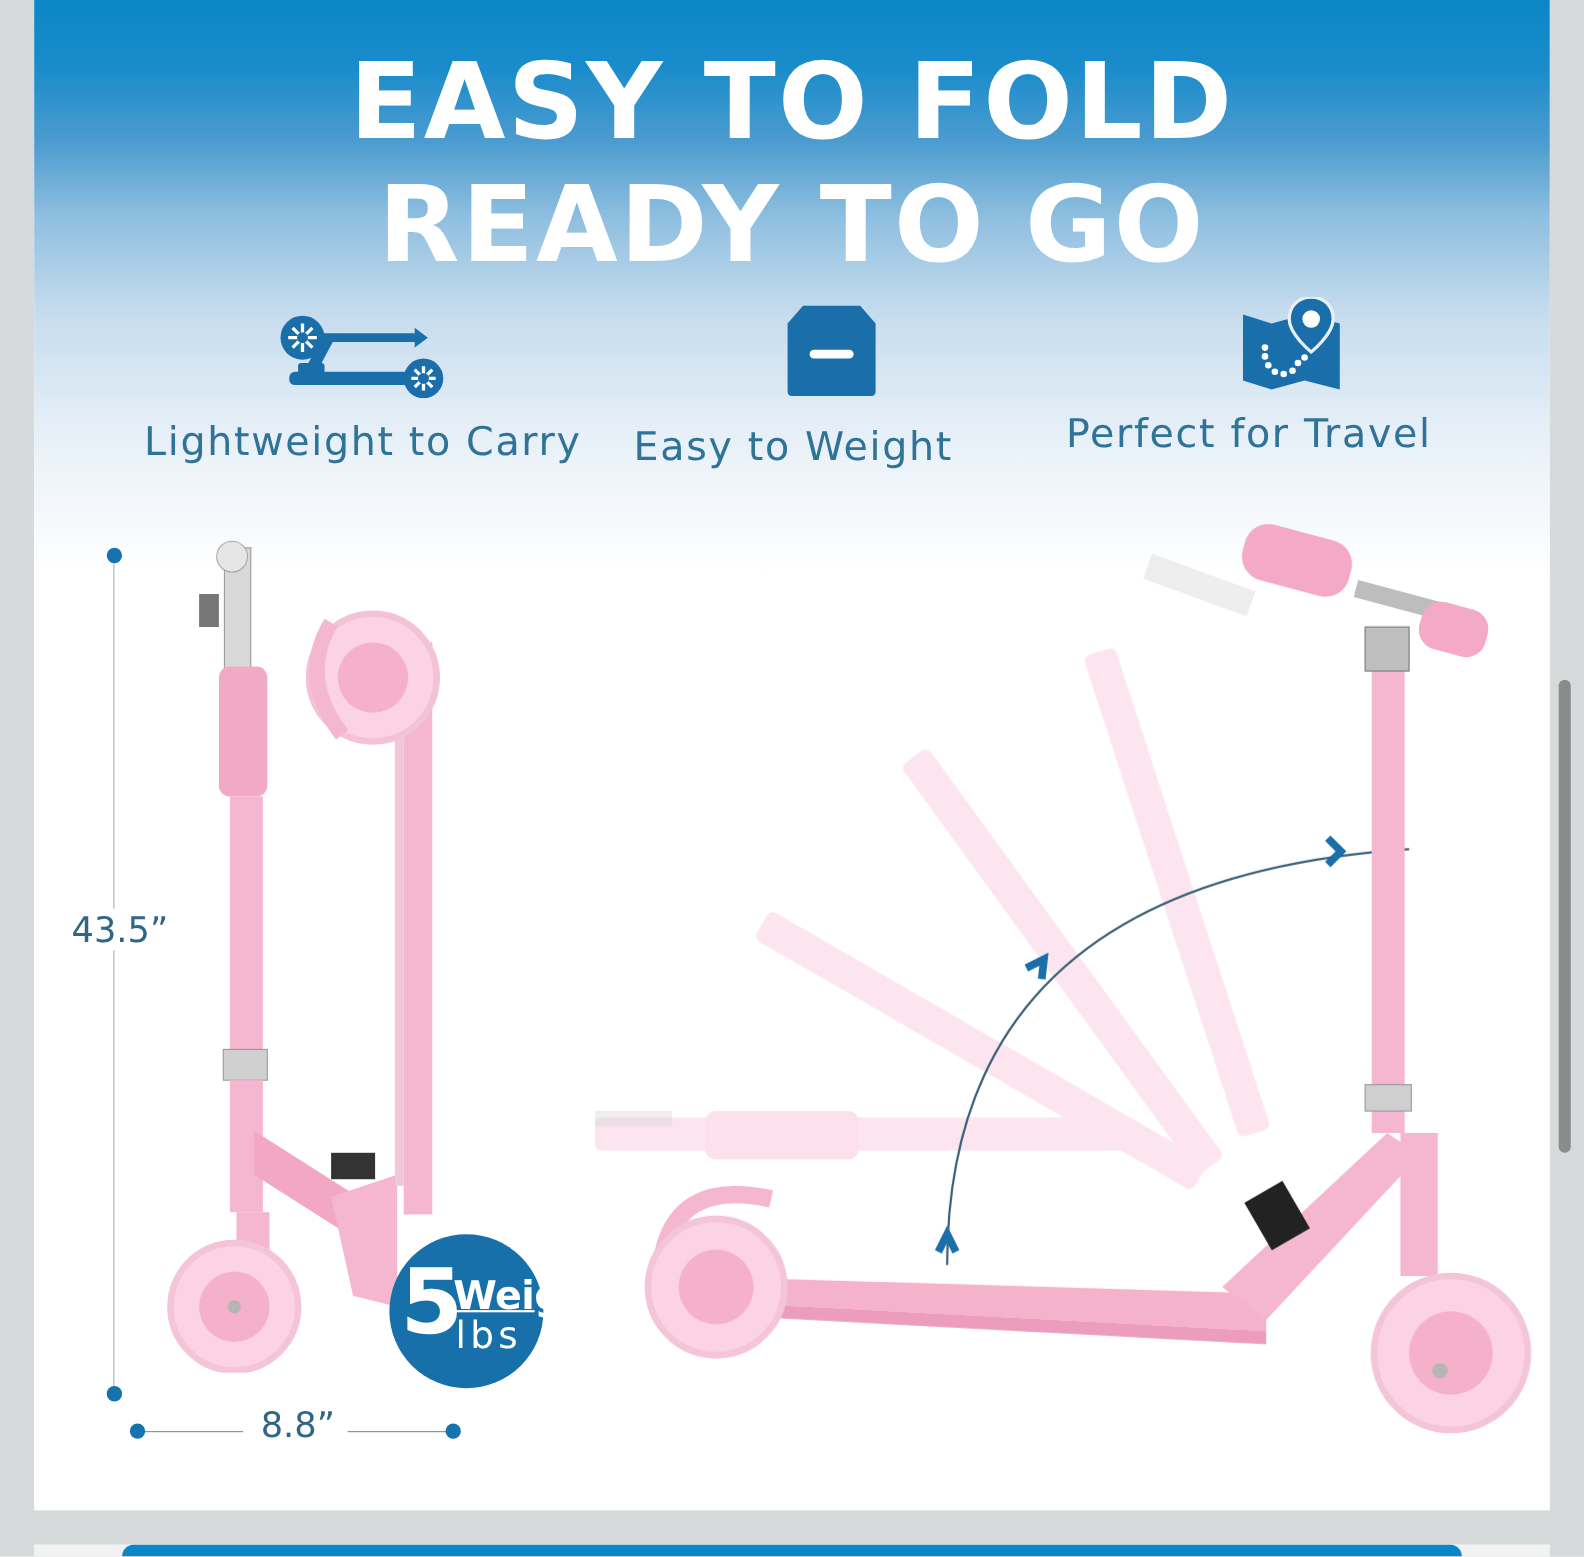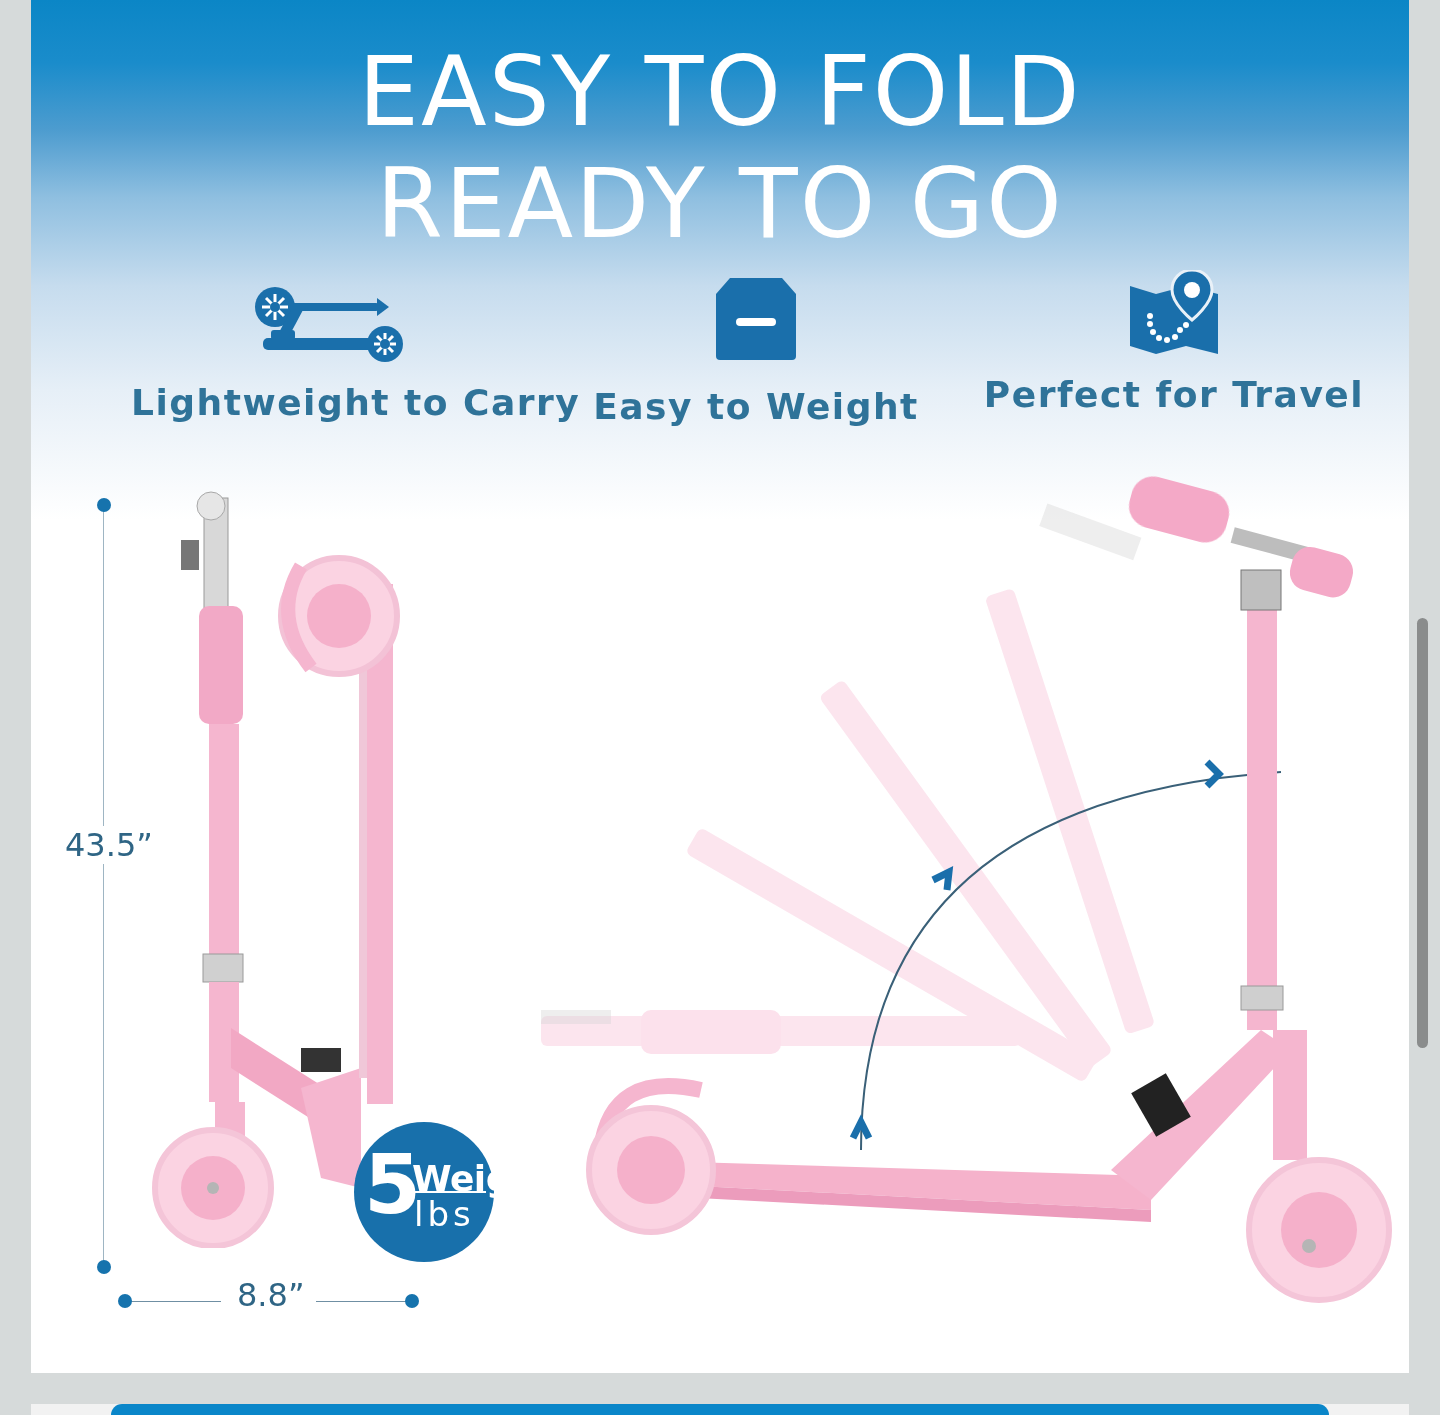--- a/index.html
+++ b/index.html
@@ -1,23 +1,23 @@
 <!DOCTYPE html>
 <html><head>
 <meta charset="utf-8">
 <style>
   html, body { margin:0; padding:0; }
   body { width:1440px; height:1415px; background:#d6dada; position:relative; overflow:hidden; font-family:"DejaVu Sans", sans-serif; }
   .panel { position:absolute; left:31px; top:0; width:1378px; height:1373px; background:#fff; overflow:hidden; }
   .hero-bg { position:absolute; left:0; top:0; width:100%; height:520px;
     background:linear-gradient(180deg,#0b86c6 0%,#1a8ccb 12%,#4d9ccf 25%,#8fbfe0 38%,#c6dcee 55%,#e6eff7 75%,#ffffff 100%); }
-  .headline { position:absolute; left:0; width:100%; text-align:center; color:#fff; font-family:"DejaVu Sans", sans-serif; font-weight:normal; letter-spacing:2px; }
+  .headline { position:absolute; left:0; width:100%; text-align:center; color:#fff; font-family:"DejaVu Sans", sans-serif; font-weight:bold; letter-spacing:2px; }
   .headline.l1 { top:36px; font-size:96px; }
   .headline.l2 { top:148px; font-size:96px; }
-  .feature { position:absolute; text-align:center;font-weight:bold; }
+  .feature { position:absolute; text-align:left; }
   .feature .icon { display:block; margin:0 auto; }
   .feature .label { display:block; color:#2f7399; font-family:"DejaVu Sans", sans-serif; font-size:36px; letter-spacing:1.5px; white-space:nowrap; }
   .dim-line-v { position:absolute; left:72px; top:505px; width:1px; height:762px; background:#9eb5c3; }
   .dot { position:absolute; width:14px; height:14px; border-radius:50%; background:#1673ad; }
   .dim-label { position:absolute; color:#2f6585; font-family:"DejaVu Sans", sans-serif; font-size:32px; background:#fff; padding:0 4px; }
   .dim-line-h { position:absolute; height:1px; background:#6f8fa3; }
   .badge { position:absolute; left:323px; top:1122px; width:140px; height:140px; border-radius:50%; background:#1870ab; color:#fff; }
   .badge .num { position:absolute; left:10px; top:22px; font-size:82px; font-weight:bold; line-height:1; }
   .badge .w { position:absolute; left:58px; top:36px; font-size:36px; font-weight:bold; letter-spacing:-0.5px; }
   .badge .rule { position:absolute; left:58px; top:69px; width:74px; height:2px; background:#fff; }

